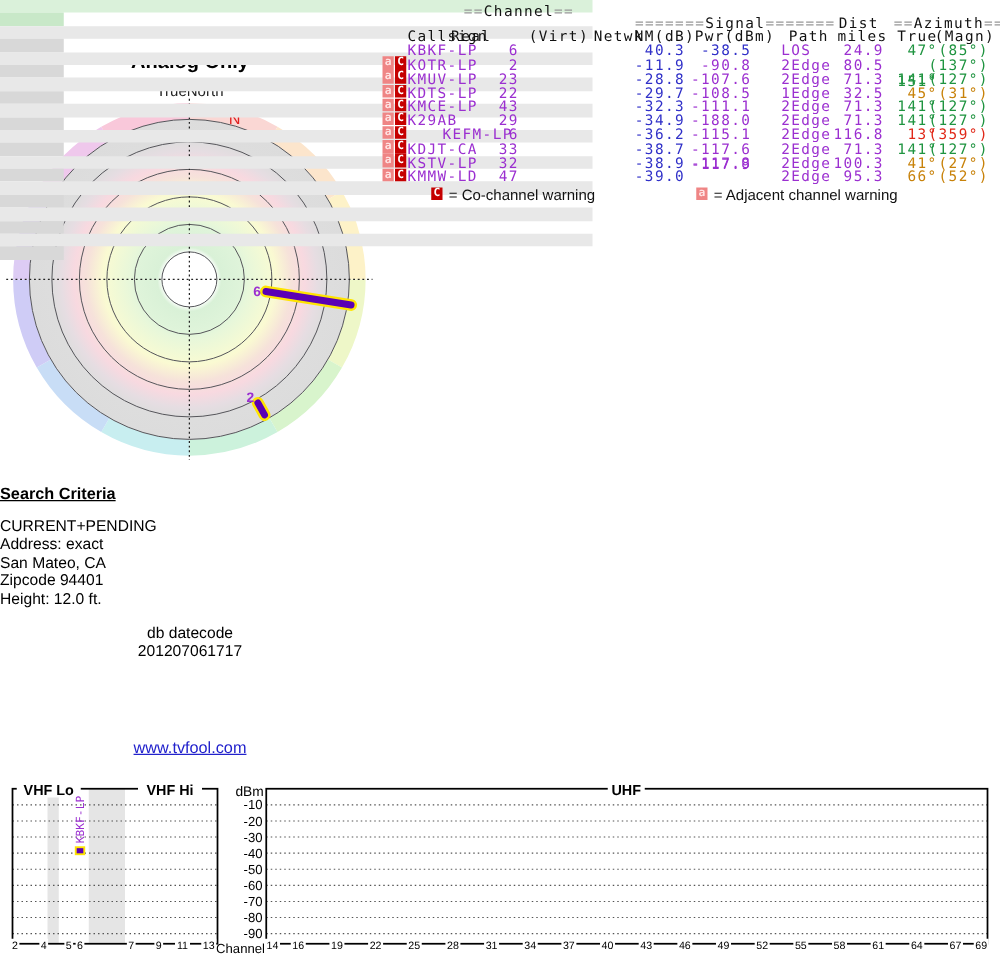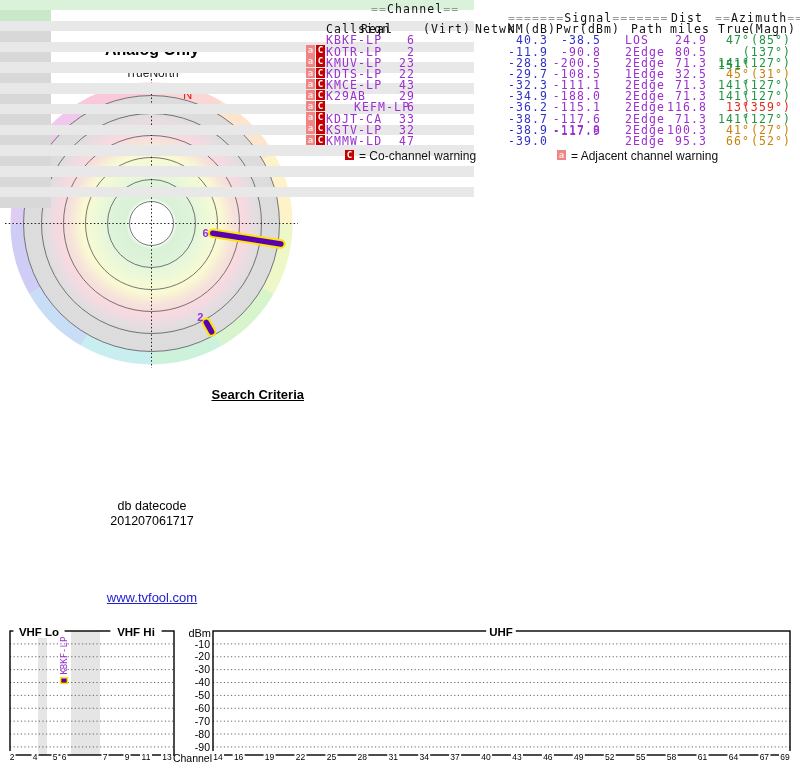--- a/index.html
+++ b/index.html
@@ -2,21 +2,21 @@
 <html><head>
 <meta charset="utf-8">
 <style>
   html,body{margin:0;padding:0;background:#fff;}
   #page{position:relative;width:800px;height:768px;background:#fff;overflow:hidden;
         font-family:"Liberation Sans","DejaVu Sans",sans-serif;color:#000;}
   .abs{position:absolute;}
   .mono{font-family:"DejaVu Sans Mono","Liberation Mono",monospace;}
   #radar-title{left:0;top:41px;width:304px;text-align:center;font-size:16px;font-weight:bold;}
   #radar-axis-label{left:0;top:66px;width:304px;text-align:center;font-size:12px;color:#222;}
-  #search-block{left:0;top:388px;width:304px;text-align:right;font-size:12.5px;line-height:14.5px;}
+  #search-block{left:0;top:388px;width:304px;text-align:left;font-size:12.5px;line-height:14.5px;}
   #search-title{font-weight:bold;text-decoration:underline;margin-bottom:11px;font-size:13px;}
   #db-block{left:0;top:499px;width:304px;text-align:center;font-size:12.5px;line-height:14.5px;}
   #site-link{left:0;top:590px;width:304px;text-align:center;font-size:13px;}
   #site-link a{color:#2222cc;text-decoration:underline;cursor:pointer;}
   #tv-table{left:0;top:0;width:800px;height:170px;font-size:11.5px;letter-spacing:1.1px;}
   .hdr{position:absolute;white-space:pre;color:#111;}
   .hdr .eq{color:#9a9a9a;}
   .cell{position:absolute;white-space:pre;}
   .badge{position:absolute;width:9px;height:10.4px;font-size:9px;font-weight:bold;
          text-align:center;line-height:10.5px;letter-spacing:0;}
@@ -115,21 +115,21 @@
       <div class="cell mono" style="top: 44.58px; color: rgb(155, 47, 208); z-index: 2; right: 93px;">80.5</div>
       <div class="cell mono" style="top: 58px; color: rgb(31, 148, 64); z-index: 2; right: 50px;">151°</div>
       <div class="cell mono" style="top: 44.58px; color: rgb(31, 148, 64); z-index: 2; right: 9px;">(137°)</div>
       <div style="left: 326px; top: 56.36px; width: 474px; height: 10.4px; background: rgb(232, 232, 232); z-index: 0;"></div>
       <div style="left: 505px; top: 56.36px; width: 51px; height: 10.4px; background: rgb(216, 216, 216); z-index: 1;"></div>
       <div class="badge mono" style="left: 306px; top: 56.36px; z-index: 2; background: rgb(239, 133, 133); color: rgb(255, 226, 226);">a</div>
       <div class="badge mono" style="left: 316px; top: 56.36px; z-index: 2; background: rgb(197, 0, 0); color: rgb(255, 255, 255);">C</div>
       <div class="cell mono" style="top: 55.76px; color: rgb(155, 47, 208); z-index: 2; left: 326px;">KMUV-LP</div>
       <div class="cell mono" style="top: 55.76px; color: rgb(155, 47, 208); z-index: 2; right: 385px;">23</div>
       <div class="cell mono" style="top: 55.76px; color: rgb(48, 48, 200); z-index: 2; right: 252px;">-28.8</div>
-      <div class="cell mono" style="top: 55.76px; color: rgb(155, 47, 208); z-index: 2; right: 199px;">-200.5</div>
+      <div class="cell mono" style="top: 55.76px; color: rgb(155, 47, 208); z-index: 2; right: 199px;">-107.6</div>
       <div class="cell mono" style="top: 55.76px; color: rgb(155, 47, 208); z-index: 2; left: 625px;">2Edge</div>
       <div class="cell mono" style="top: 55.76px; color: rgb(155, 47, 208); z-index: 2; right: 93px;">71.3</div>
       <div class="cell mono" style="top: 55.76px; color: rgb(31, 148, 64); z-index: 2; right: 50px;">141°</div>
       <div class="cell mono" style="top: 55.76px; color: rgb(31, 148, 64); z-index: 2; right: 9px;">(127°)</div>
       <div style="left: 326px; top: 67.54px; width: 474px; height: 10.4px; background: rgb(232, 232, 232); z-index: 0;"></div>
       <div style="left: 505px; top: 67.54px; width: 51px; height: 10.4px; background: rgb(216, 216, 216); z-index: 1;"></div>
       <div class="badge mono" style="left: 306px; top: 67.54px; z-index: 2; background: rgb(239, 133, 133); color: rgb(255, 226, 226);">a</div>
       <div class="badge mono" style="left: 316px; top: 67.54px; z-index: 2; background: rgb(197, 0, 0); color: rgb(255, 255, 255);">C</div>
       <div class="cell mono" style="top: 66.94px; color: rgb(155, 47, 208); z-index: 2; left: 326px;">KDTS-LP</div>
       <div class="cell mono" style="top: 66.94px; color: rgb(155, 47, 208); z-index: 2; right: 385px;">22</div>
@@ -212,20 +212,27 @@
       <div class="cell mono" style="top: 134.02px; color: rgb(200, 130, 10); z-index: 2; right: 50px;">66°</div>
       <div class="cell mono" style="top: 134.02px; color: rgb(200, 130, 10); z-index: 2; right: 9px;">(52°)</div>
       <div class="badge mono" style="left: 345px; top: 150px; z-index: 2; background: rgb(197, 0, 0); color: rgb(255, 255, 255);">C</div>
       <div class="legend-text" style="left: 359px; top: 149px;">=  Co-channel warning</div>
       <div class="badge mono" style="left: 557px; top: 150px; z-index: 2; background: rgb(239, 133, 133); color: rgb(255, 226, 226);">a</div>
       <div class="legend-text" style="left: 571px; top: 149px;">=  Adjacent channel warning</div>
     </div>
 
   <div id="search-block" class="abs">
     <div id="search-title">Search Criteria</div>
+    <div id="search-lines">
+        <div>CURRENT+PENDING</div>
+        <div>Address: exact</div>
+        <div>San Mateo, CA</div>
+        <div>Zipcode 94401</div>
+        <div>Height: 12.0 ft.</div>
+      </div>
   </div>
 
   <div id="db-block" class="abs">
       <div>db datecode</div>
       <div>201207061717</div>
     </div>
 
   <div id="site-link" class="abs">
     <a>www.tvfool.com</a>
   </div>

